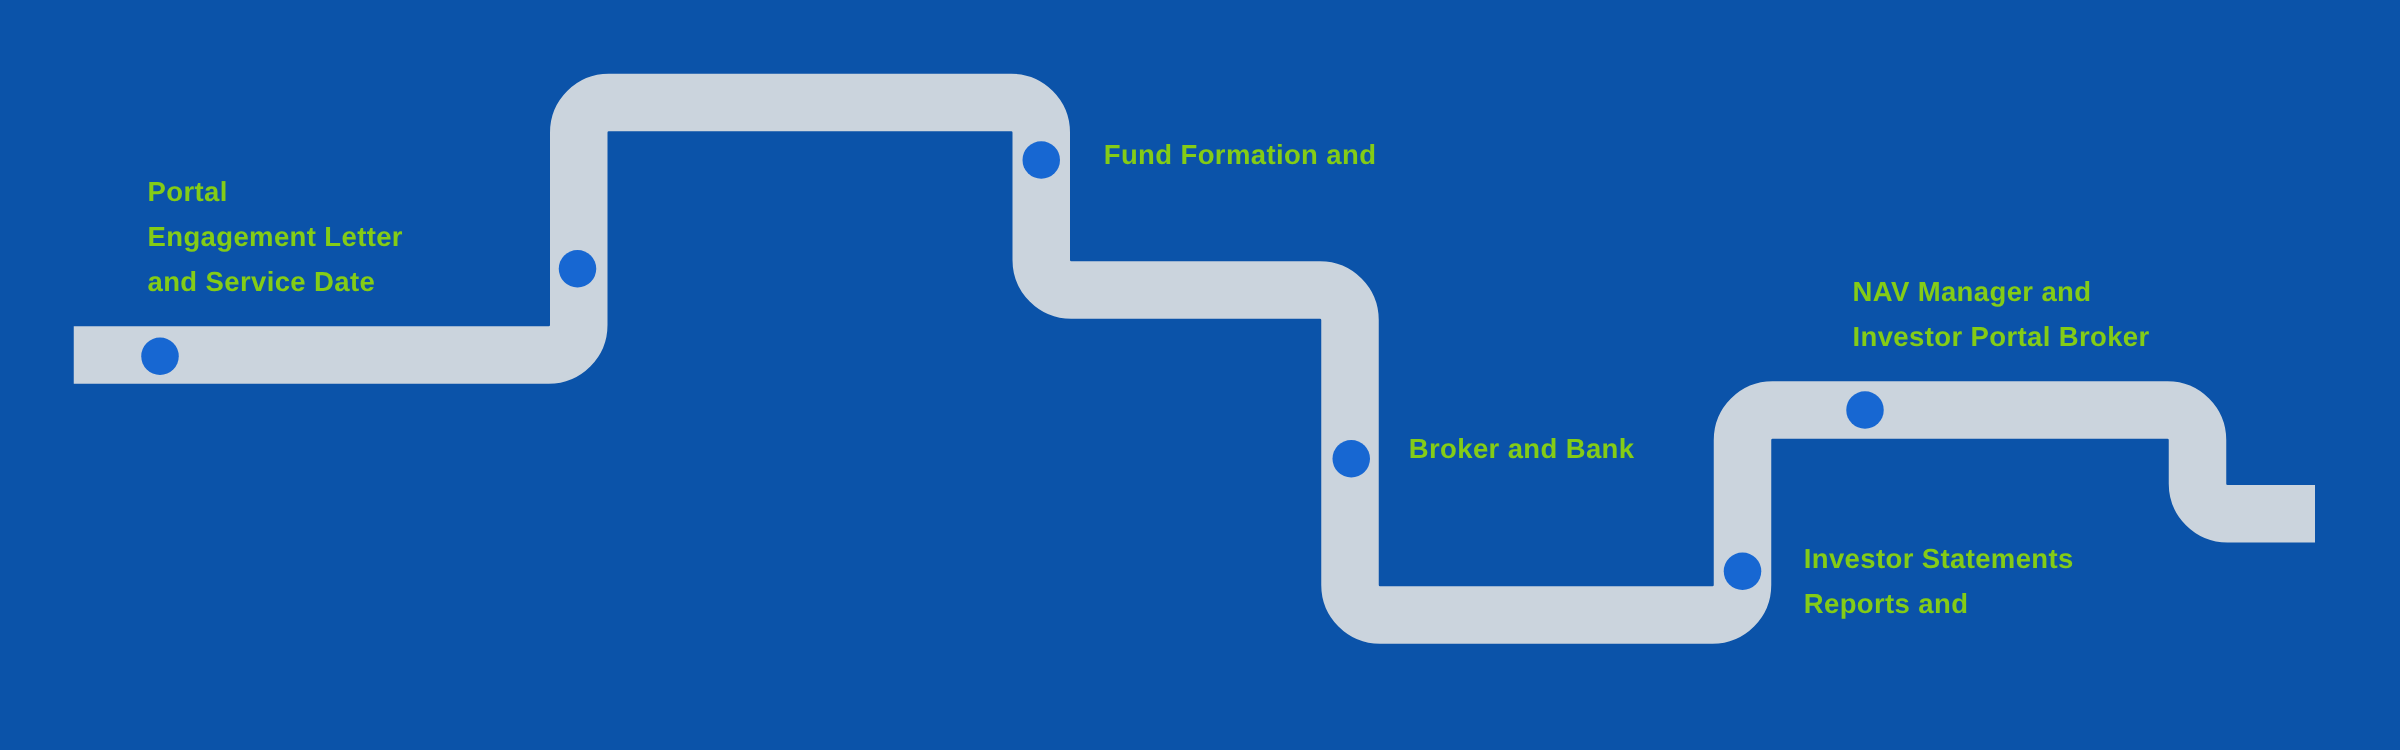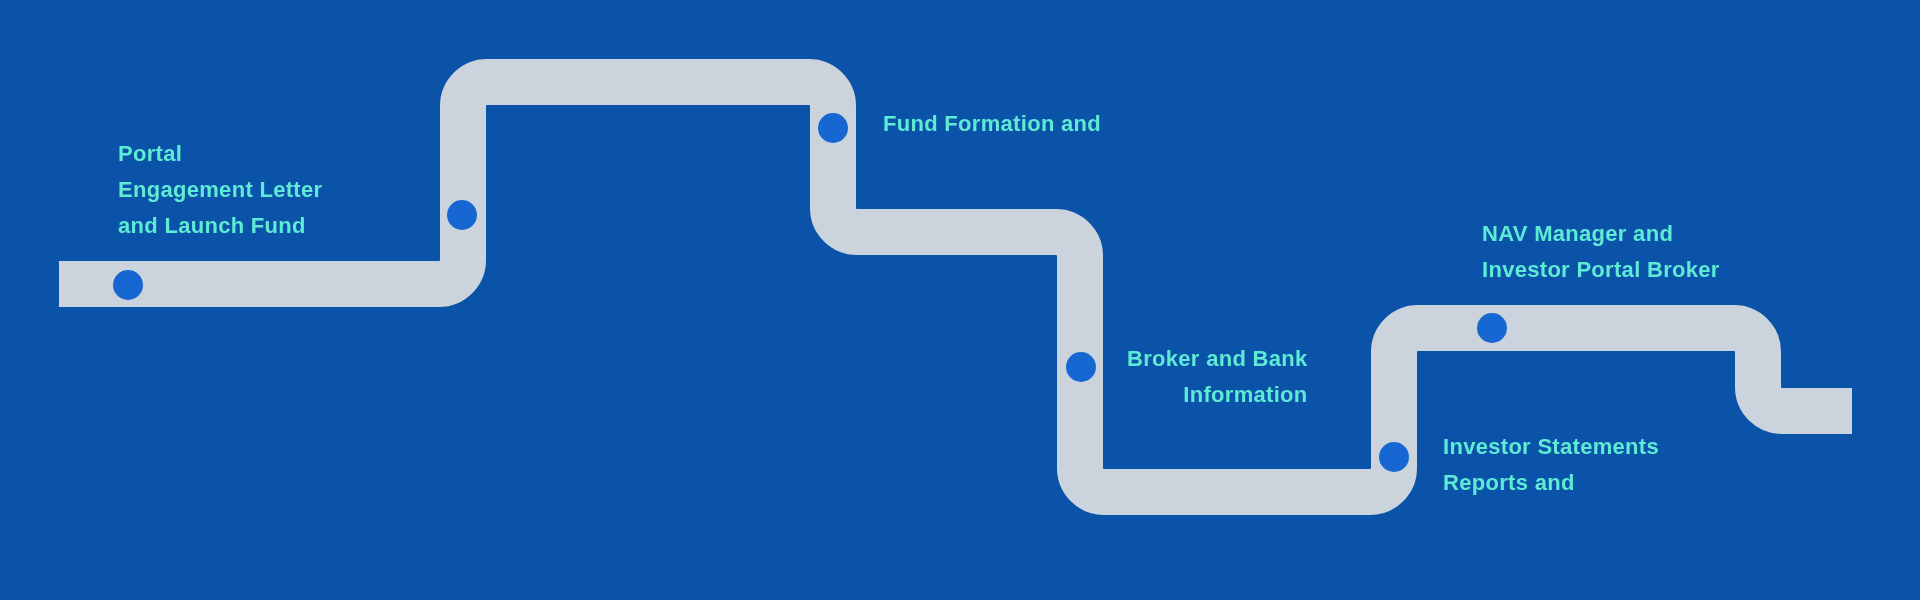--- a/index.html
+++ b/index.html
@@ -23,21 +23,21 @@
     left: 0;
     top: 0;
     display: block;
   }
   .milestone-label {
     position: absolute;
     font-size: 22px;
     font-weight: bold;
     line-height: 36px;
     letter-spacing: 0.3px;
-    color: #5eead4;
+    color: #84cc16;
     white-space: nowrap;
   }
 </style>
 </head>
 <body>
 
 <div class="canvas">
 
   <svg class="path-svg" width="1920" height="600" viewBox="0 0 1920 600">
     <path d="M 59 284
@@ -57,31 +57,30 @@
     <circle cx="462" cy="215" r="15" fill="#1767d2"></circle>
     <circle cx="833" cy="128" r="15" fill="#1767d2"></circle>
     <circle cx="1081" cy="367" r="15" fill="#1767d2"></circle>
     <circle cx="1394" cy="457" r="15" fill="#1767d2"></circle>
     <circle cx="1492" cy="328" r="15" fill="#1767d2"></circle>
   </svg>
 
   <div class="milestone-label" style="left:118px; top:136px;">
     <div>Portal</div>
     <div>Engagement Letter</div>
-    <div>and Launch Fund</div>
+    <div>and Service Date</div>
   </div>
 
 
   <div class="milestone-label" style="left:883px; top:106px;">
     <div>Fund Formation and</div>
   </div>
 
-  <div class="milestone-label" style="left:1127px; top:341px;text-align:right;">
+  <div class="milestone-label" style="left:1127px; top:341px;">
     <div>Broker and Bank</div>
-    <div>Information</div>
   </div>
 
   <div class="milestone-label" style="left:1482px; top:216px;">
     <div>NAV Manager and</div>
     <div>Investor Portal Broker</div>
   </div>
 
   <div class="milestone-label" style="left:1443px; top:429px;">
     <div>Investor Statements</div>
     <div>Reports and</div>

